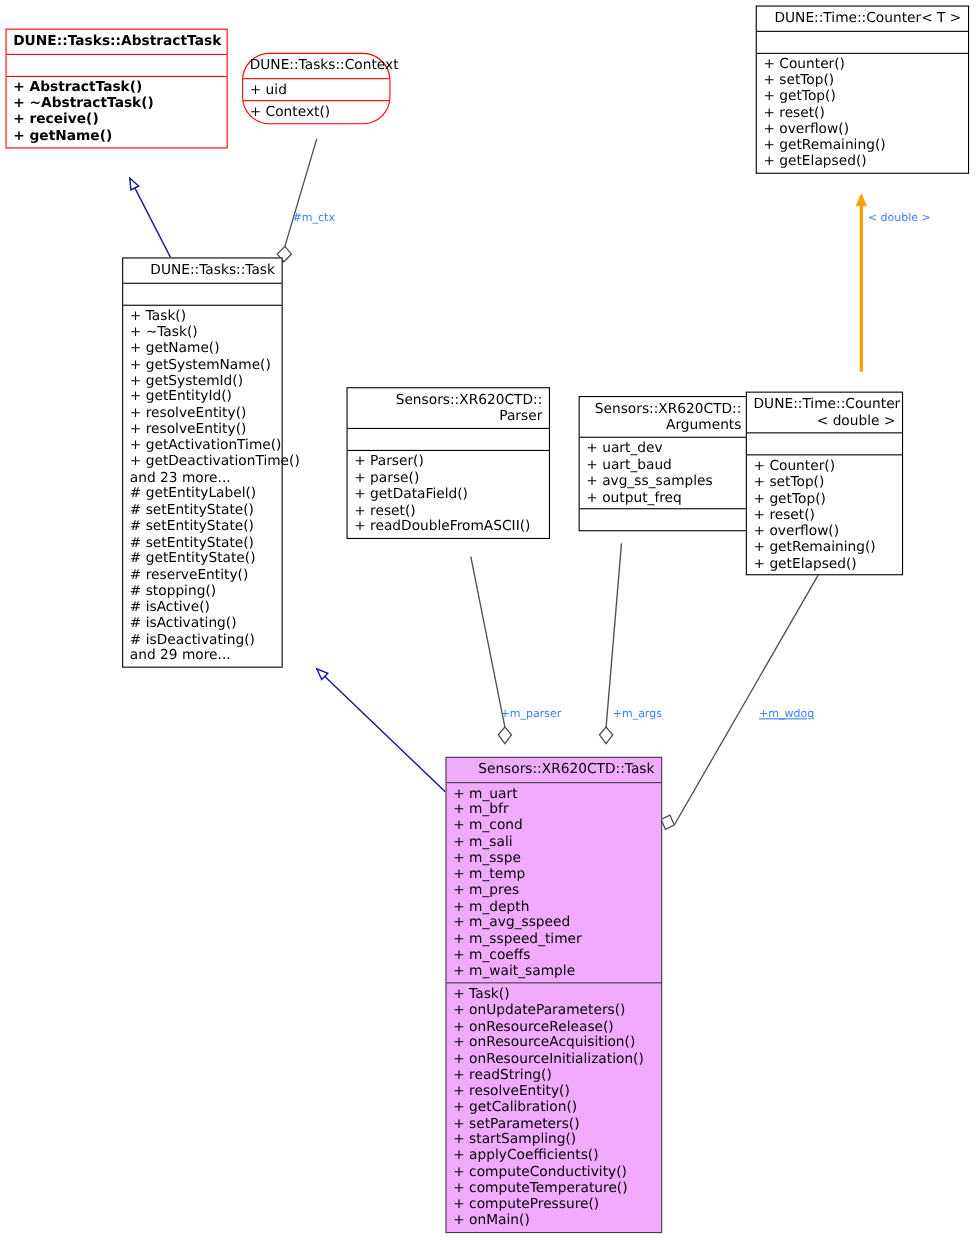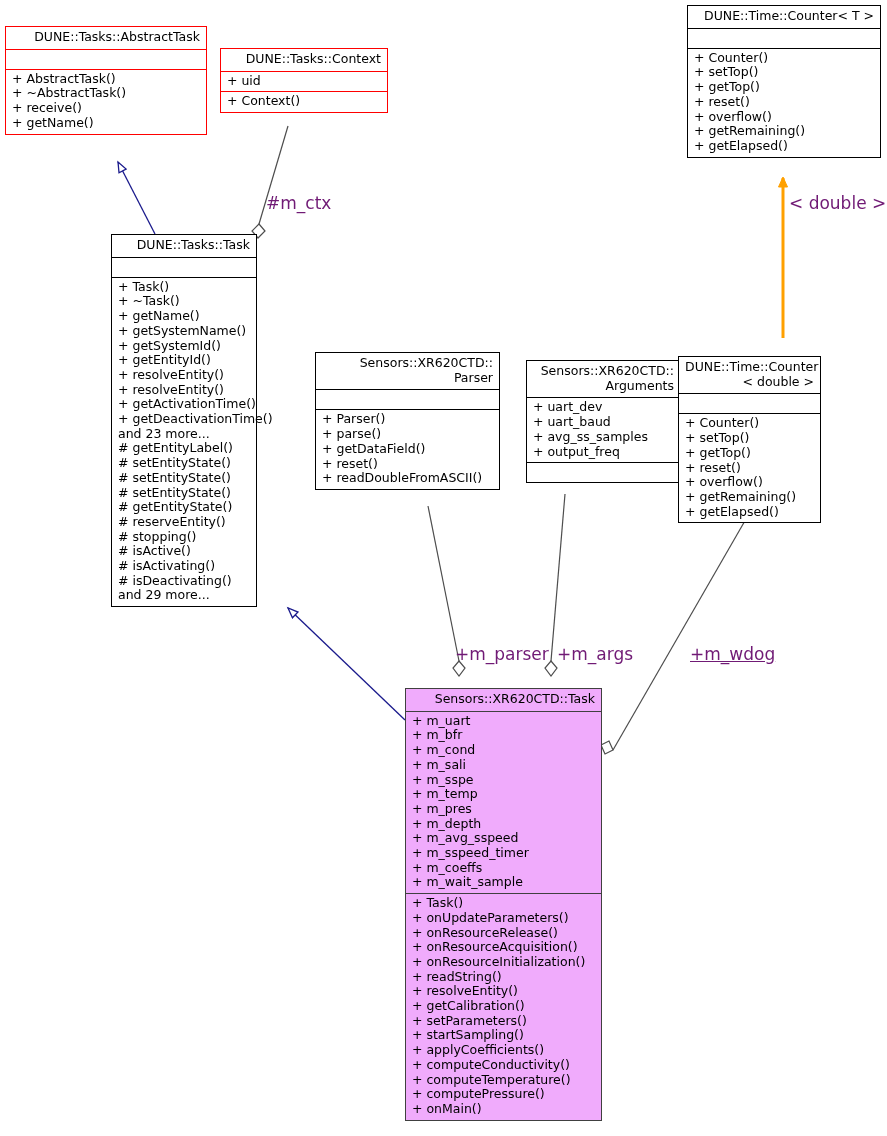--- a/index.html
+++ b/index.html
@@ -64,22 +64,22 @@
   }
   .node .compartment.empty {
     height: 14px;
     padding: 2px 6px 3px 6px;
   }
   .node .compartment .row {
     white-space: pre;
   }
   .edge-label {
     position: absolute;
-    font-size: 17px;
-    color: #701a75;
+    font-size: 10px;
+    color: #3b82f6;
     white-space: pre;
   }
 </style>
 </head>
 <body>
 
 <div id="canvas">
 
   <svg class="edges" viewBox="0 0 887 1136" xmlns="http://www.w3.org/2000/svg">
     <defs>
@@ -123,34 +123,34 @@
       <polygon points="613,750 609,741 601,745 605,754" fill="#ffffff" stroke="#4d4d4d" stroke-width="1.2"></polygon>
     </g>
   </svg>
 
   <div class="edge-label" style="left:266px; top:193px;">#m_ctx</div>
   <div class="edge-label" style="left:455px; top:644px;">+m_parser</div>
   <div class="edge-label" style="left:557px; top:644px;">+m_args</div>
   <div class="edge-label" style="left:690px; top:644px;text-decoration:underline;">+m_wdog</div>
   <div class="edge-label" style="left:789px; top:193px;">&lt; double &gt;</div>
 
-  <div class="node red" style="left:5px; top:26px; width:202px;">
+  <div class="node red" style="left:5px; top:26px; width:202px;font-weight:bold;">
     <div class="title">DUNE::Tasks::AbstractTask</div>
     <div class="sep"></div>
     <div class="compartment empty"></div>
     <div class="sep"></div>
     <div class="compartment">
         <div class="row">+ AbstractTask()</div>
         <div class="row">+ ~AbstractTask()</div>
         <div class="row">+ receive()</div>
         <div class="row">+ getName()</div>
       </div>
   </div>
 
-  <div class="node red" style="left:220px; top:48px; width:168px;">
+  <div class="node red" style="left:220px; top:48px; width:135px;border-radius:25px;">
     <div class="title">DUNE::Tasks::Context</div>
     <div class="sep"></div>
     <div class="compartment">
         <div class="row">+ uid</div>
       </div>
     <div class="sep"></div>
     <div class="compartment">
         <div class="row">+ Context()</div>
       </div>
   </div>

